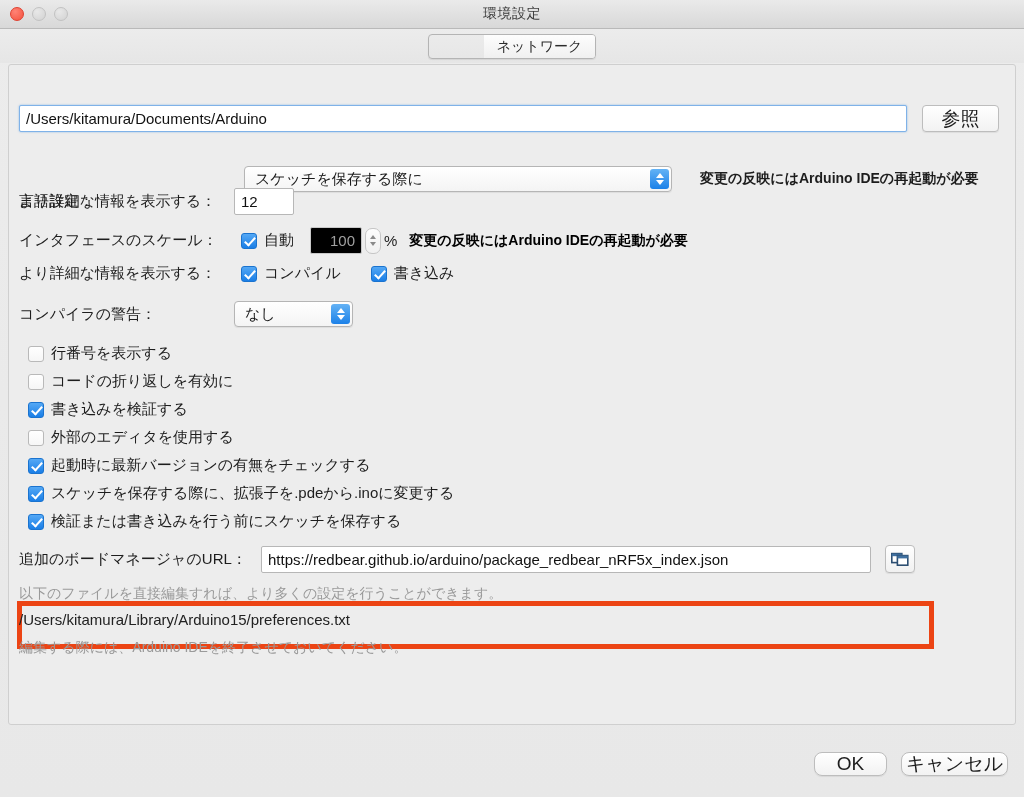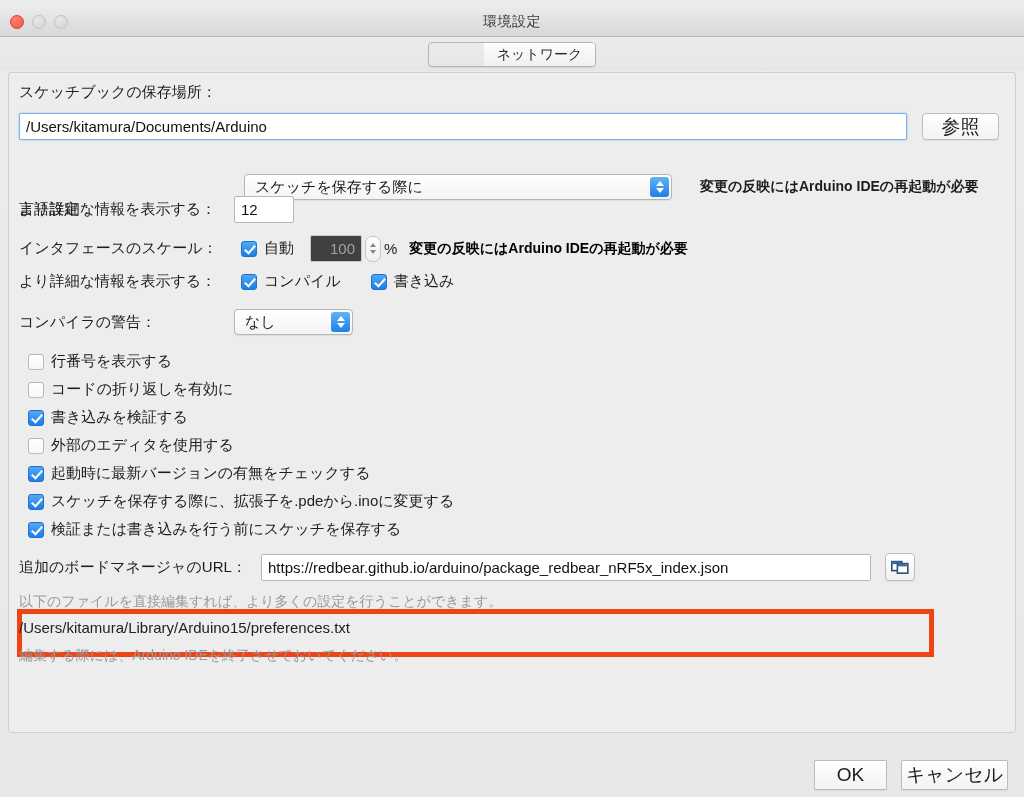--- a/index.html
+++ b/index.html
@@ -21,21 +21,20 @@
     background: linear-gradient(#ececec, #e8e8e8);
     box-sizing: border-box;
   }
 
   
   .titlebar {
     position: relative;
     height: 28px;
     background: linear-gradient(#eaeaea, #d8d8d8);
     border-bottom: 1px solid #b9b9b9;
-    margin-top: 8px;
   }
   .traffic {
     position: absolute;
     top: 7px;
     left: 10px;
     display: flex;
     gap: 8px;
   }
   .light {
     width: 14px;
@@ -129,21 +128,21 @@
     line-height: 20px;
     overflow: hidden;
     text-overflow: ellipsis;
   }
   .textinput.focused {
     border: 1px solid #7fb2e8;
     box-shadow: 0 0 2px rgba(90,160,230,.7);
   }
   .textinput.disabled {
     color: #a0a0a0;
-    background: #404040;
+    background: #000000;
     border-color: #c9c9c9;
   }
 
   
   .pushbtn {
     box-sizing: border-box;
     background: linear-gradient(#ffffff, #f2f2f2);
     border: 1px solid #bdbdbd;
     border-radius: 4px;
     font-size: 19px;
@@ -277,21 +276,21 @@
   }
 
   
   .footer {
     position: absolute;
     right: 16px;
     top: 752px;
     display: flex;
     gap: 14px;
   }
-  .footer .pushbtn { height: 30px; border-radius: 1px; }
+  .footer .pushbtn { height: 24px; border-radius: 8px; }
 </style>
 </head>
 <body>
 
 <div class="window">
 
   <div class="titlebar">
     <div class="traffic">
       <div class="light close"></div>
       <div class="light min"></div>
@@ -302,23 +301,20 @@
 
   <div class="tabstrip">
     <div class="tabs">
       <div class="tab active">設定</div>
       <div class="tab">ネットワーク</div>
     </div>
   </div>
 
   <div class="panel">
 
-    <div class="row" style="left:10px; top:10px;">
-      <span class="lbl">スケッチブックの保存場所：</span>
-    </div>
 
     <div class="row" style="left:10px; top:40px;">
       <div class="textinput focused" style="width:888px;">/Users/kitamura/Documents/Arduino</div>
       <div class="pushbtn" style="width:77px; height:27px; margin-left:15px;">参照</div>
     </div>
 
     <div class="row" style="left:10px; top:82px;">
       <span class="lbl" style="width:225px;margin-top:45px;">言語設定：</span>
       <div class="popup" style="width:428px;">
         <span>スケッチを保存する際に</span>

